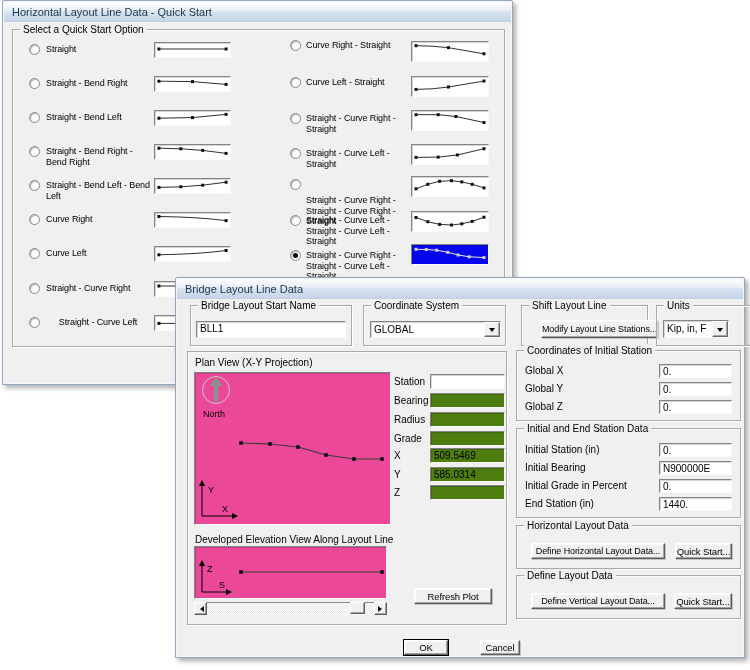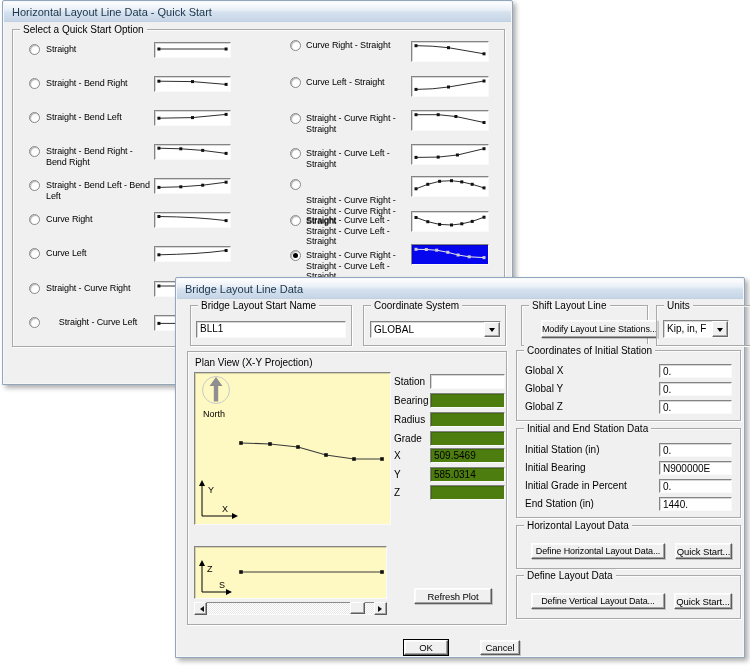--- a/index.html
+++ b/index.html
@@ -33,21 +33,21 @@
          border:1px solid #888;box-shadow:inset 1px 1px 1px rgba(0,0,0,.3);}
   .radio.checked::after{content:"";position:absolute;left:2px;top:2px;width:5px;height:5px;
          border-radius:50%;background:#000;}
   .optlabel{position:absolute;font-size:9px;line-height:10.5px;letter-spacing:-0.1px;}
   .preview{position:absolute;background:#fff;}
   .dropdown{position:absolute;background:#fff;display:flex;align-items:stretch;}
   .dd-val{flex:1;font-size:10px;line-height:13px;padding:1px 3px;overflow:hidden;white-space:nowrap;}
   .dd-btn{width:16px;background:#f0f0f0;border:1px solid;border-color:#fff #6a6a6a #6a6a6a #fff;
           box-shadow:inset -1px -1px 0 #a8a8a8;display:flex;align-items:center;justify-content:center;}
   .dd-tri{width:0;height:0;border:3px solid transparent;border-top:4px solid #000;margin-top:4px;}
-  .whitebox{position:absolute;background:#fef9c3;}
+  .whitebox{position:absolute;background:#ec4899;}
   .scrollbar{position:absolute;display:flex;}
   .sb-btn{width:13px;height:100%;background:#f0f0f0;border:1px solid;
           border-color:#fff #5c5c5c #5c5c5c #fff;box-shadow:inset -1px -1px 0 #a3a3a3;
           display:flex;align-items:center;justify-content:center;}
   .sb-track{flex:1;position:relative;background:repeating-conic-gradient(#ffffff 0% 25%, #e7e7e7 0% 50%) 0 0/2px 2px;
           border-top:1px solid #8a8a8a;border-bottom:1px solid #fafafa;}
   .sb-thumb{position:absolute;top:-1px;height:12px;background:#f0f0f0;border:1px solid;
           border-color:#fff #5c5c5c #5c5c5c #fff;box-shadow:inset -1px -1px 0 #a3a3a3;}
   .tri-l{width:0;height:0;border:3px solid transparent;border-right:4px solid #111;margin-right:1px;}
   .tri-r{width:0;height:0;border:3px solid transparent;border-left:4px solid #111;margin-left:1px;}
@@ -255,20 +255,21 @@
           <text x="27" y="139" font-size="9" fill="#000" font-family="Liberation Sans, DejaVu Sans, sans-serif">X</text>
           <path d="M46.0 70.0 L75.0 71.0 L103.0 74.0 L131.0 82.0 L159.0 86.0 L187.0 86.0" fill="none" stroke="#3a3a3a" stroke-width="1.2"></path>
           <rect x="44.2" y="68.2" width="3.6" height="3.6" fill="#111"></rect>
           <rect x="73.2" y="69.2" width="3.6" height="3.6" fill="#111"></rect>
           <rect x="101.2" y="72.2" width="3.6" height="3.6" fill="#111"></rect>
           <rect x="129.2" y="80.2" width="3.6" height="3.6" fill="#111"></rect>
           <rect x="157.2" y="84.2" width="3.6" height="3.6" fill="#111"></rect>
           <rect x="185.2" y="84.2" width="3.6" height="3.6" fill="#111"></rect>
         </svg></div>
 
+    <span class="lbl" style="left:7px;top:182px">Developed Elevation View Along Layout Line</span>
     <div class="whitebox sunken" id="elev-box" style="left:6px;top:194px;width:193px;height:53px"><svg width="191" height="51" viewBox="0 0 191 51">
           <path d="M7 45 L7 18 M7 45 L32 45" stroke="#000" stroke-width="1" fill="none"></path>
           <polygon points="7,13 4,19 10,19" fill="#000"></polygon>
           <polygon points="37,45 31,42 31,48" fill="#000"></polygon>
           <text x="12" y="25" font-size="9" fill="#000" font-family="Liberation Sans, DejaVu Sans, sans-serif">Z</text>
           <text x="24" y="41" font-size="9" fill="#000" font-family="Liberation Sans, DejaVu Sans, sans-serif">S</text>
           <path d="M46.0 25.0 L187.0 25.0" fill="none" stroke="#3a3a3a" stroke-width="1.2"></path>
           <rect x="44.2" y="23.2" width="3.6" height="3.6" fill="#111"></rect>
           <rect x="185.2" y="23.2" width="3.6" height="3.6" fill="#111"></rect>
         </svg></div>

